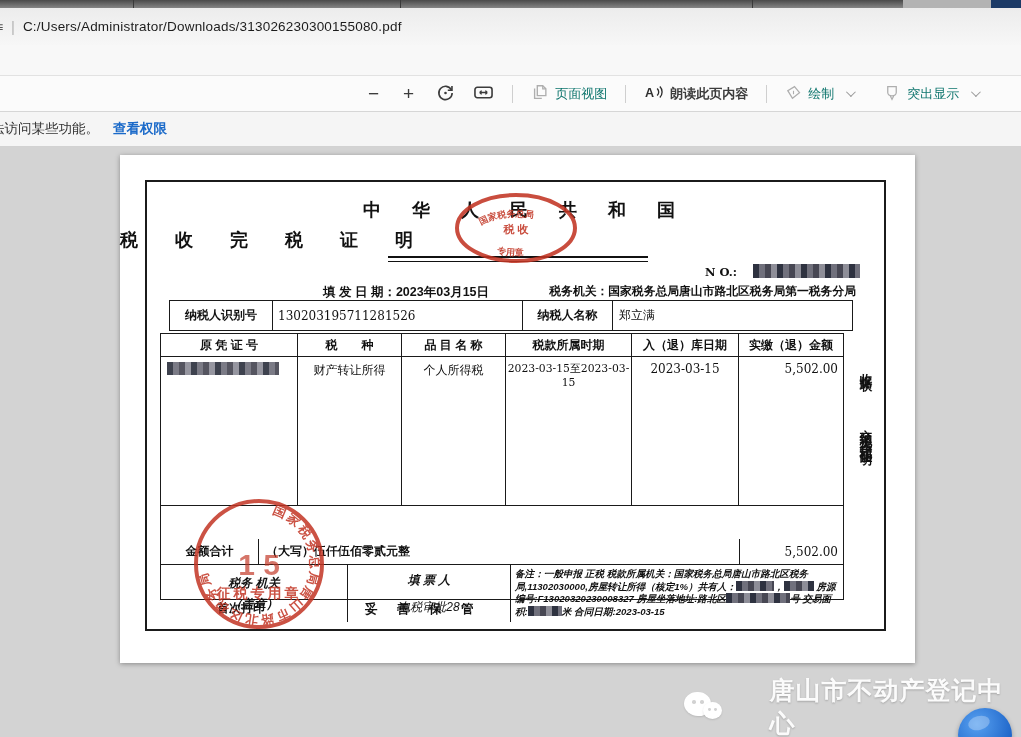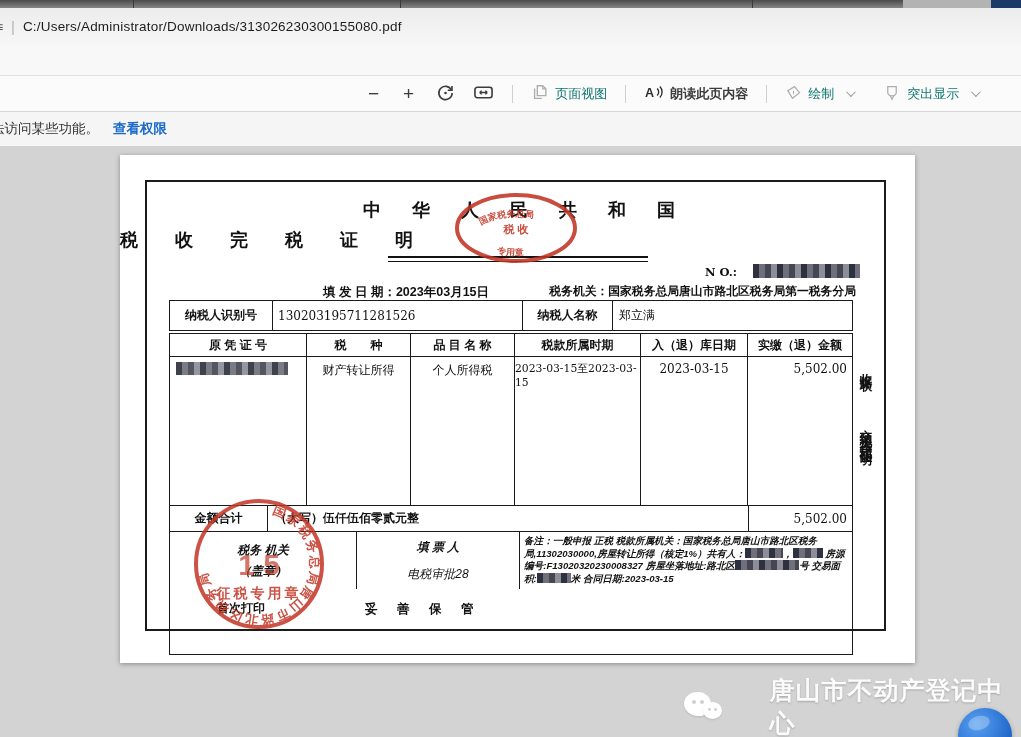--- a/index.html
+++ b/index.html
@@ -63,30 +63,30 @@
   #fill-date { position:absolute; left:203px; top:129px; font-size:12.5px; font-weight:bold; color:#111; }
   #tax-authority { position:absolute; left:390px; top:129px; width:346px; text-align:right;
     font-size:11.8px; font-weight:bold; color:#111; }
 
   
   .trow { display:flex; position:absolute; border:1.8px solid #1a1a1a; }
   .cell { border-right:1.5px solid #1a1a1a; display:flex; align-items:center; justify-content:center;
     font-size:12px; color:#111; overflow:hidden; }
   .cell:last-child { border-right:none; }
   .lbl { font-weight:bold; }
-  .serif { font-family:"DejaVu Serif",serif; }
+  .serif { font-family:"DejaVu Serif",serif;text-align:center; }
 
   #row1 { left:49px; top:145px; width:684px; height:31px; }
-  #main-table { left:49px; top:178px; width:684px; height:322px; border:1.8px solid #1a1a1a; position:absolute; }
+  #main-table { left:40px; top:178px; width:684px; height:267px; border:1.8px solid #1a1a1a; position:absolute; }
   .band { display:flex; border-bottom:1.5px solid #1a1a1a; }
   .band:last-child { border-bottom:none; }
   #band-header { height:23px; }
   #band-data { height:149px; }
   #band-data .cell { align-items:flex-start; padding-top:5px; }
-  #band-total { height:26px; }
+  #band-total { height:26px;margin-top:33px; }
   #band-bottom { height:57px;font-style:italic; }
   .amt { justify-content:flex-end !important; padding-right:5px; }
 
   #orig-mosaic { width:112px; height:13px; margin-left:6px; opacity:.92; }
   .period-txt { font-size:10.8px; }
   #authority-cell { flex-direction:column; justify-content:center; gap:4px; }
   #filler-cell { flex-direction:column; justify-content:space-between; padding:7px 0 6px; }
   #remark-cell { align-items:flex-start !important; padding:3px 4px; }
   #remark-text { font-size:9.6px; font-weight:600; line-height:12.6px; color:#111; text-align:left; }
   .rm-mosaic { display:inline-block; height:10px; vertical-align:-1px; }

